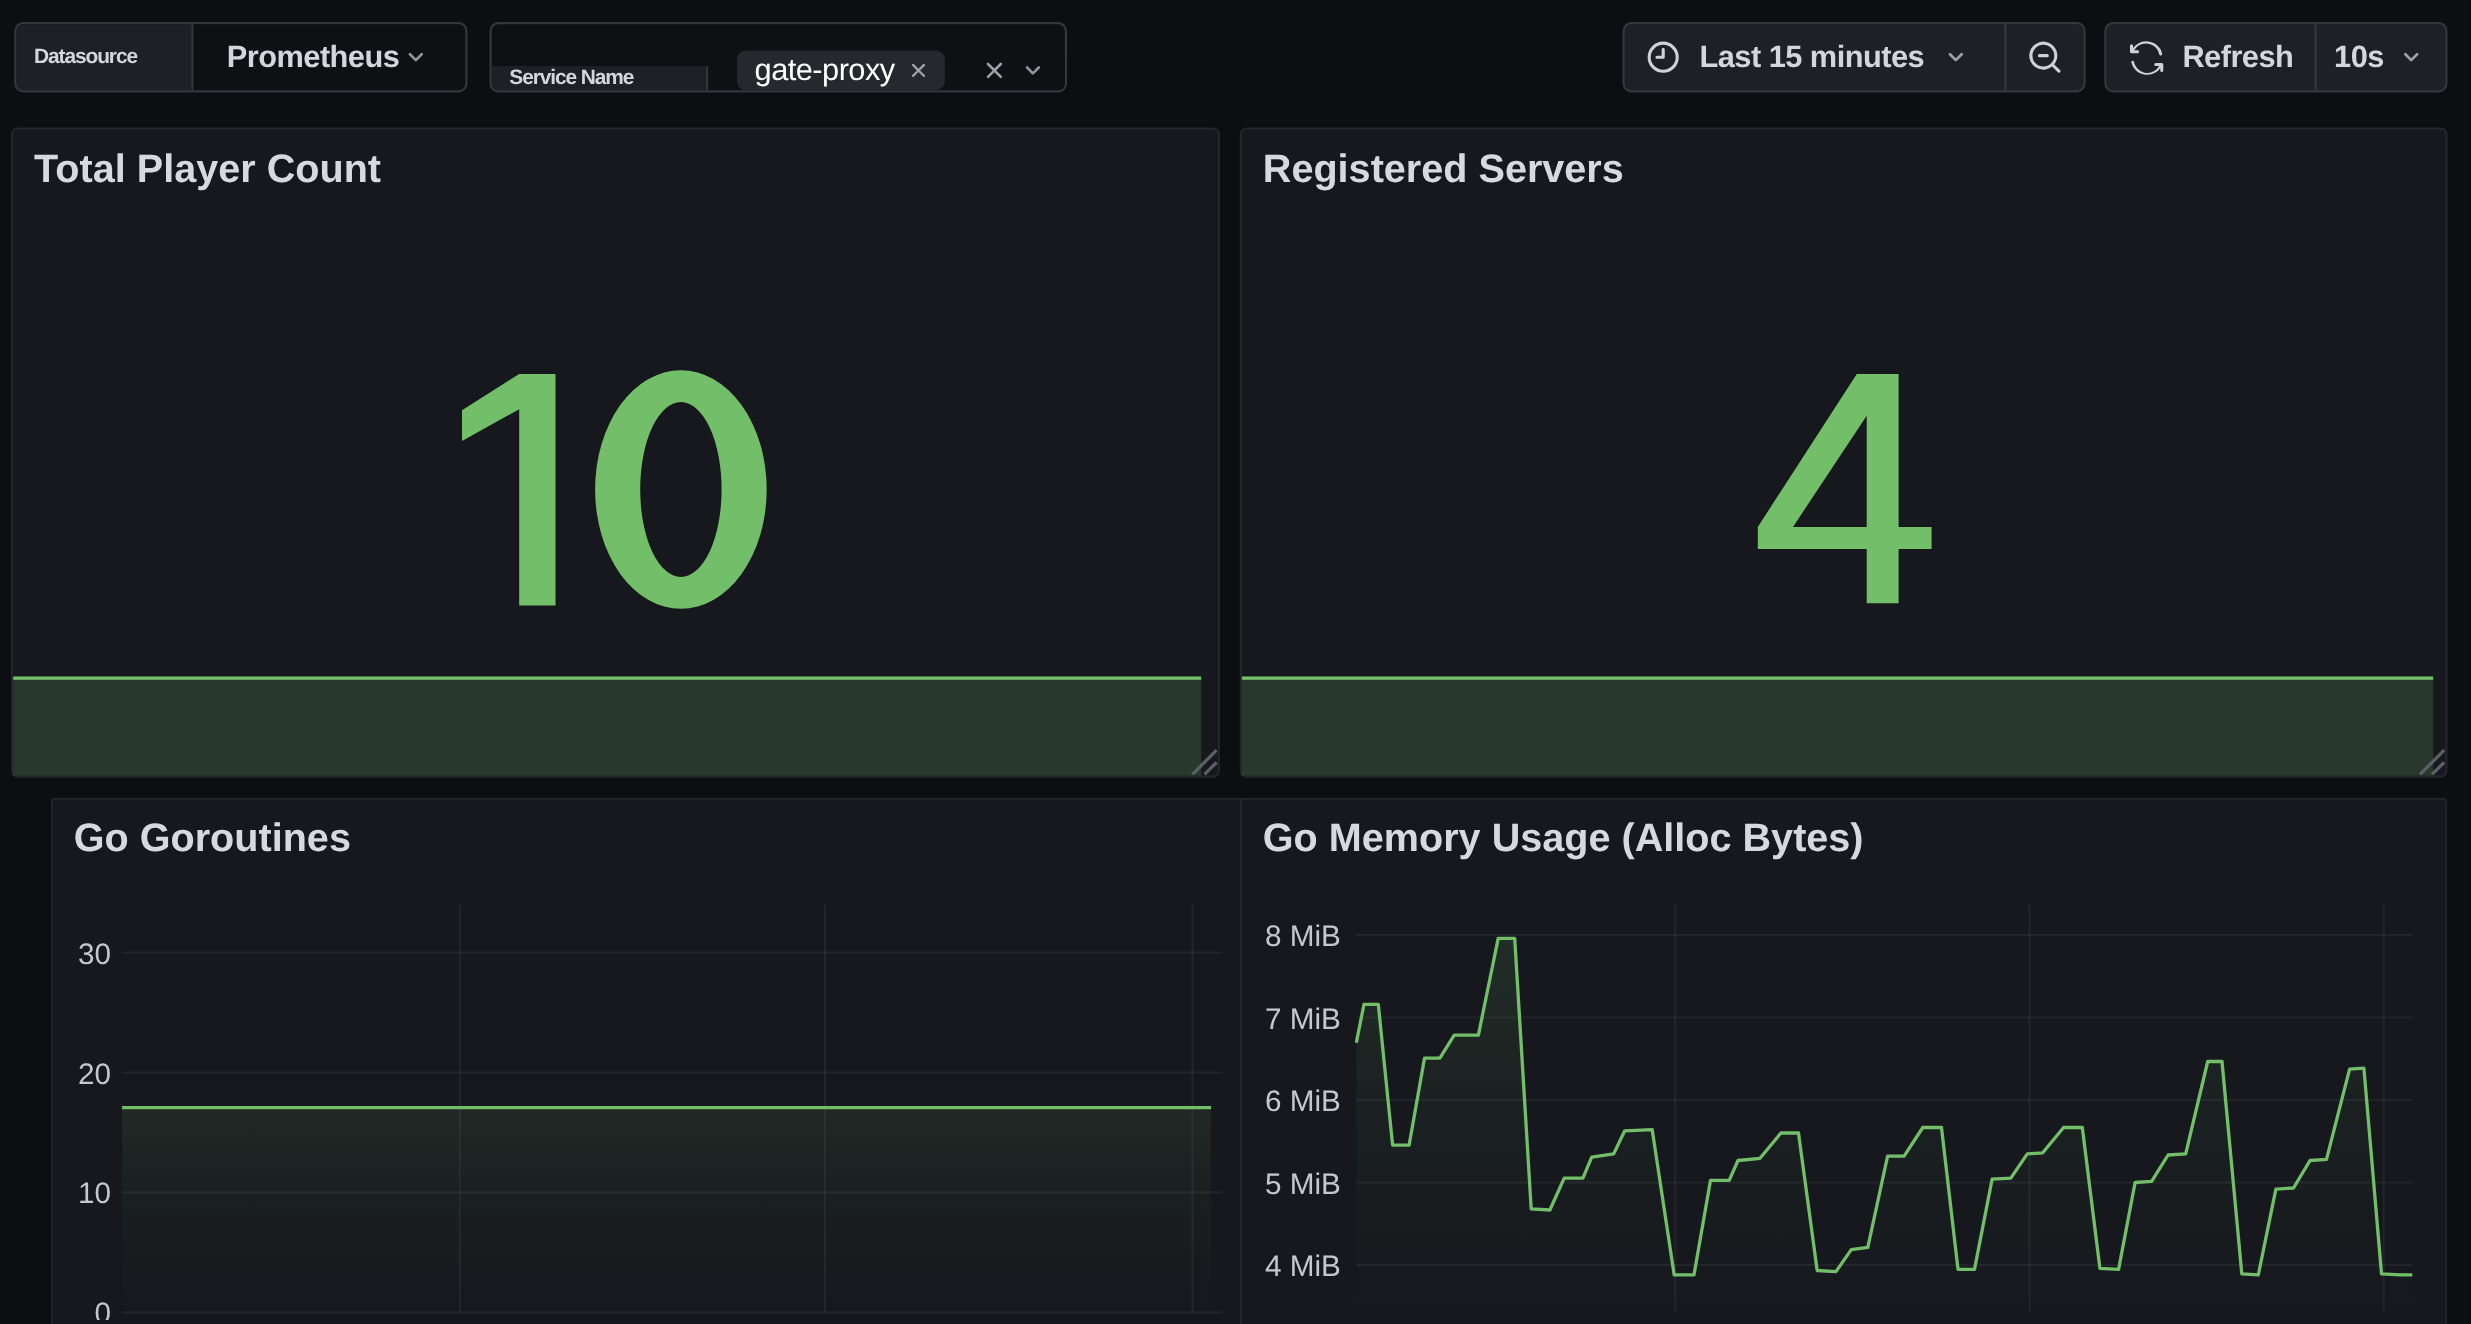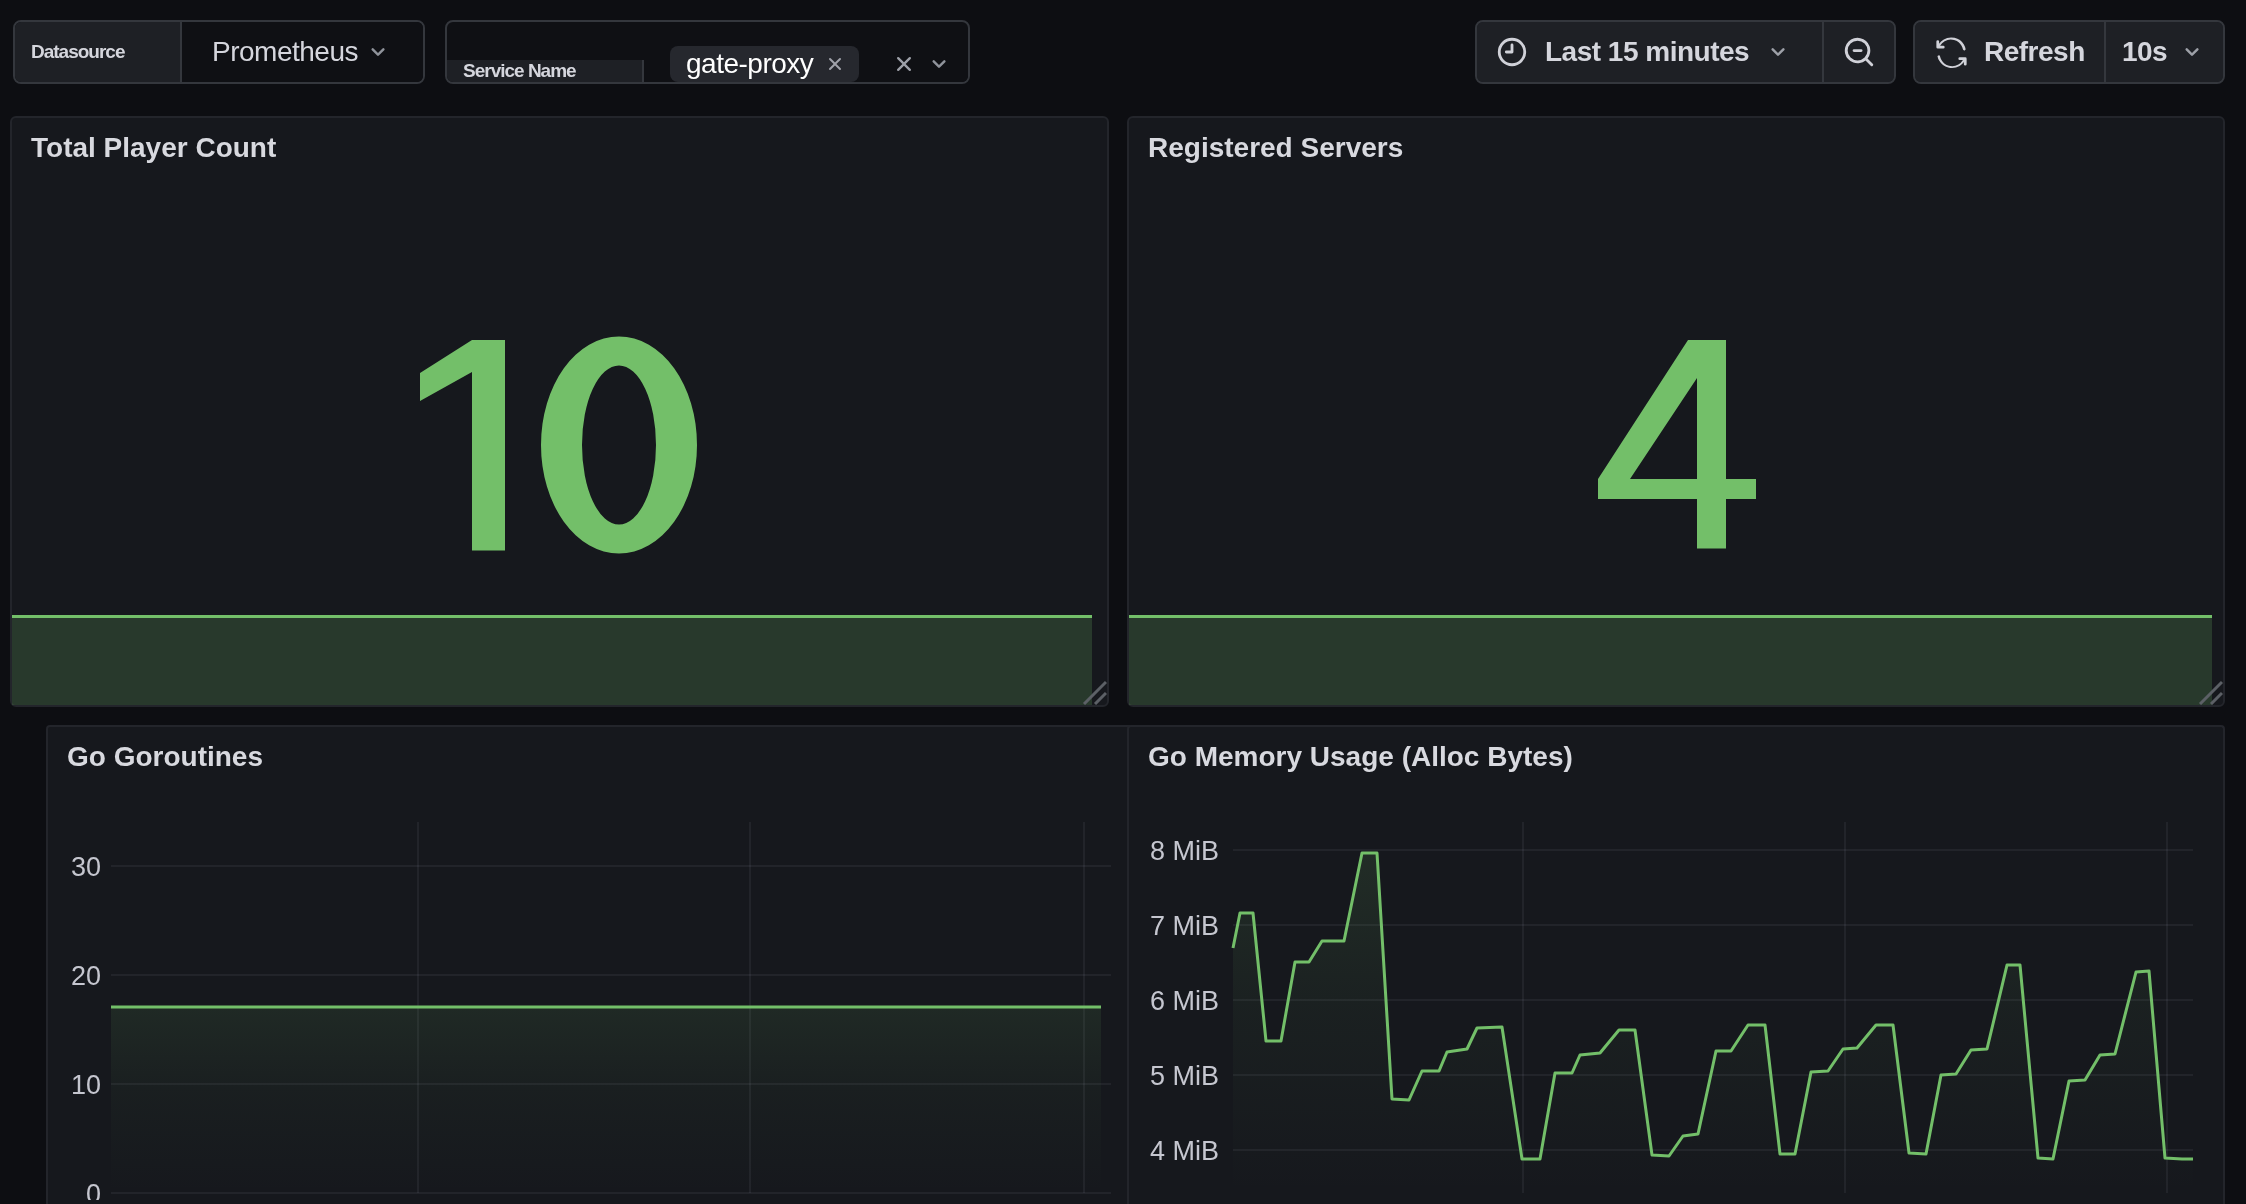--- a/index.html
+++ b/index.html
@@ -1,26 +1,26 @@
 <!DOCTYPE html>
 <html><head><meta charset="utf-8">
 <style>
 * { margin:0; padding:0; box-sizing:border-box; }
 html,body { width:2246px; height:1204px; overflow:hidden; }
 body { background:#0d0e12; font-family:"Liberation Sans",sans-serif; position:relative; }
 .grp { position:absolute; top:20px; height:64px; display:flex; align-items:stretch;
   border:2px solid #34373d; border-radius:8px; overflow:hidden; background:#0f1014; }
 .lbl { background:#1e2025; color:#d5d6dd; font-size:19px; font-weight:bold; letter-spacing:-1px;
   display:flex; align-items:center; padding:0 16px; border-right:2px solid #34373d; white-space:nowrap; }
-.val { background:#0f1014; color:#d5d6dd; font-size:28px; font-weight:normal; letter-spacing:-0.5px;
+.val { background:#0f1014; color:#d5d6dd; font-size:28px; font-weight:bold; letter-spacing:-0.5px;
   display:flex; align-items:center; padding:0 30px; white-space:nowrap; }
 .btn { background:#1e2025; color:#d5d6dd; font-size:28px; font-weight:bold; letter-spacing:-0.5px;
   display:flex; align-items:center; white-space:nowrap; }
 .panel { position:absolute; background:#16181d; border:2px solid #23252b; border-radius:6px; }
-.ptitle { position:absolute; left:19px; top:14px; font-size:28px; font-weight:bold;
+.ptitle { position:absolute; left:19px; top:14px; font-size:36px; font-weight:bold;
   color:#d8d9df; letter-spacing:0px; }
 .spark { position:absolute; border-top:3px solid #73bf69; background:rgba(115,191,105,0.20); }
 </style></head>
 <body>
 
 <div class="grp" style="left:13px; width:412px;">
   <div class="lbl" style="width:167px;">Datasource</div>
   <div class="val" style="flex:1; justify-content:space-between;">
     <span>Prometheus</span>
     <svg width="30" height="30" viewBox="0 0 24 24" fill="#8f939b" style="">

